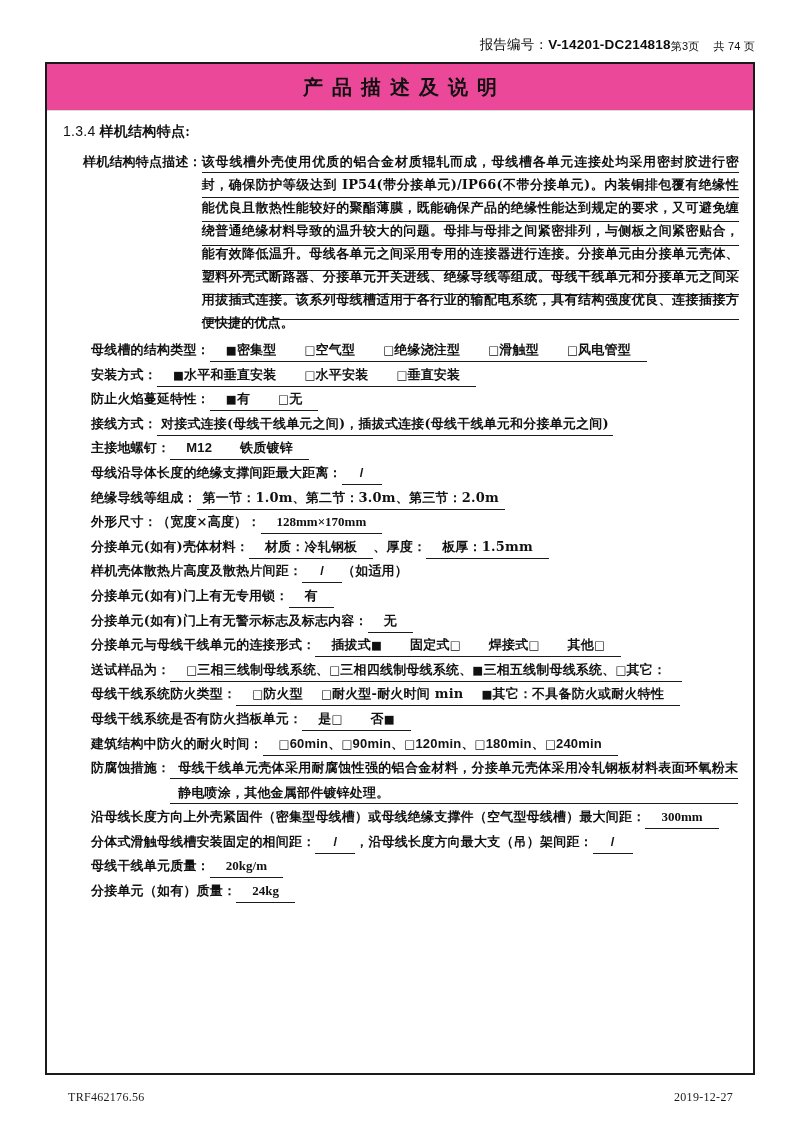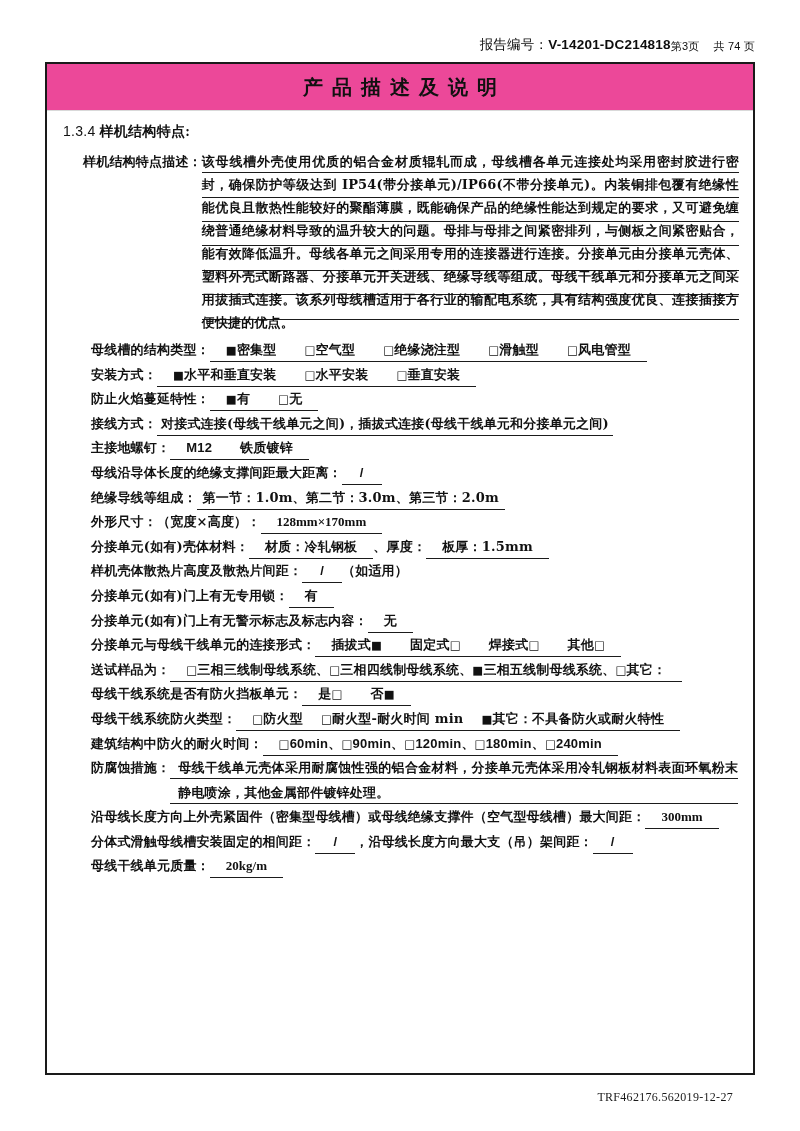--- a/index.html
+++ b/index.html
@@ -180,21 +180,21 @@
     padding-left: 8px;
   }
 
   
   .doc-footer {
     position: absolute;
     left: 68px;
     top: 1090px;
     width: 665px;
     display: flex;
-    justify-content: flex-end;
+    justify-content: space-between;
     font-family: "Liberation Serif", serif;
     font-size: 12px;
     color: #1a1a1a;
     letter-spacing: 0.3px;
   }
 </style>
 </head>
 <body>
 
 <div class="page">
@@ -270,25 +270,25 @@
 
       <div class="field">
         <span class="lbl">分接单元与母线干线单元的连接形式：</span><span class="val wide"><span class="opt"><span>插拔式</span><span class="cb">■</span></span><span class="sp-l"></span><span class="opt"><span>固定式</span><span class="cb">□</span></span><span class="sp-l"></span><span class="opt"><span>焊接式</span><span class="cb">□</span></span><span class="sp-l"></span><span class="opt"><span>其他</span><span class="cb">□</span></span></span>
       </div>
 
       <div class="field">
         <span class="lbl">送试样品为：</span><span class="val wide"><span class="opt"><span class="cb">□</span><span>三相三线制母线系统、</span></span><span class="opt"><span class="cb">□</span><span>三相四线制母线系统、</span></span><span class="opt"><span class="cb">■</span><span>三相五线制母线系统、</span></span><span class="opt"><span class="cb">□</span><span>其它：</span></span></span>
       </div>
 
       <div class="field">
+        <span class="lbl">母线干线系统防火类型：</span><span class="val wide"><span class="opt"><span class="cb">□</span><span>防火型</span></span><span class="sp-m"></span><span class="opt"><span class="cb">□</span><span>耐火型-耐火时间  min</span></span><span class="sp-m"></span><span class="opt"><span class="cb">■</span><span>其它：不具备防火或耐火特性</span></span></span>
+      </div>
+
+      <div class="field">
         <span class="lbl">母线干线系统是否有防火挡板单元：</span><span class="val wide"><span class="opt"><span>是</span><span class="cb">□</span></span><span class="sp-l"></span><span class="opt"><span>否</span><span class="cb">■</span></span></span>
-      </div>
-
-      <div class="field">
-        <span class="lbl">母线干线系统防火类型：</span><span class="val wide"><span class="opt"><span class="cb">□</span><span>防火型</span></span><span class="sp-m"></span><span class="opt"><span class="cb">□</span><span>耐火型-耐火时间  min</span></span><span class="sp-m"></span><span class="opt"><span class="cb">■</span><span>其它：不具备防火或耐火特性</span></span></span>
       </div>
 
       <div class="field">
         <span class="lbl">建筑结构中防火的耐火时间：</span><span class="val wide"><span class="opt"><span class="cb">□</span><span class="ascii">60min、</span></span><span class="opt"><span class="cb">□</span><span class="ascii">90min、</span></span><span class="opt"><span class="cb">□</span><span class="ascii">120min、</span></span><span class="opt"><span class="cb">□</span><span class="ascii">180min、</span></span><span class="opt"><span class="cb">□</span><span class="ascii">240min</span></span></span>
       </div>
 
       <div class="field wrapline">
         <span class="lbl">防腐蚀措施：</span><span class="multi-val">母线干线单元壳体采用耐腐蚀性强的铝合金材料，分接单元壳体采用冷轧钢板材料表面环氧粉末静电喷涂，其他金属部件镀锌处理。</span>
       </div>
 
@@ -297,20 +297,23 @@
       </div>
 
       <div class="field">
         <span class="lbl">分体式滑触母线槽安装固定的相间距：</span><span class="val slash">/</span><span class="lbl">，沿母线长度方向最大支（吊）架间距：</span><span class="val slash">/</span>
       </div>
 
       <div class="field">
         <span class="lbl">母线干线单元质量：</span><span class="val num wide">20kg/m</span>
       </div>
 
+      <div class="field">
+        <span class="lbl">分接单元（如有）质量：</span><span class="val num wide">24kg</span>
+      </div>
 
     </div>
   </div>
 
   <div class="doc-footer">
     <span>TRF462176.56</span>
     <span>2019-12-27</span>
   </div>
 
 </div>

